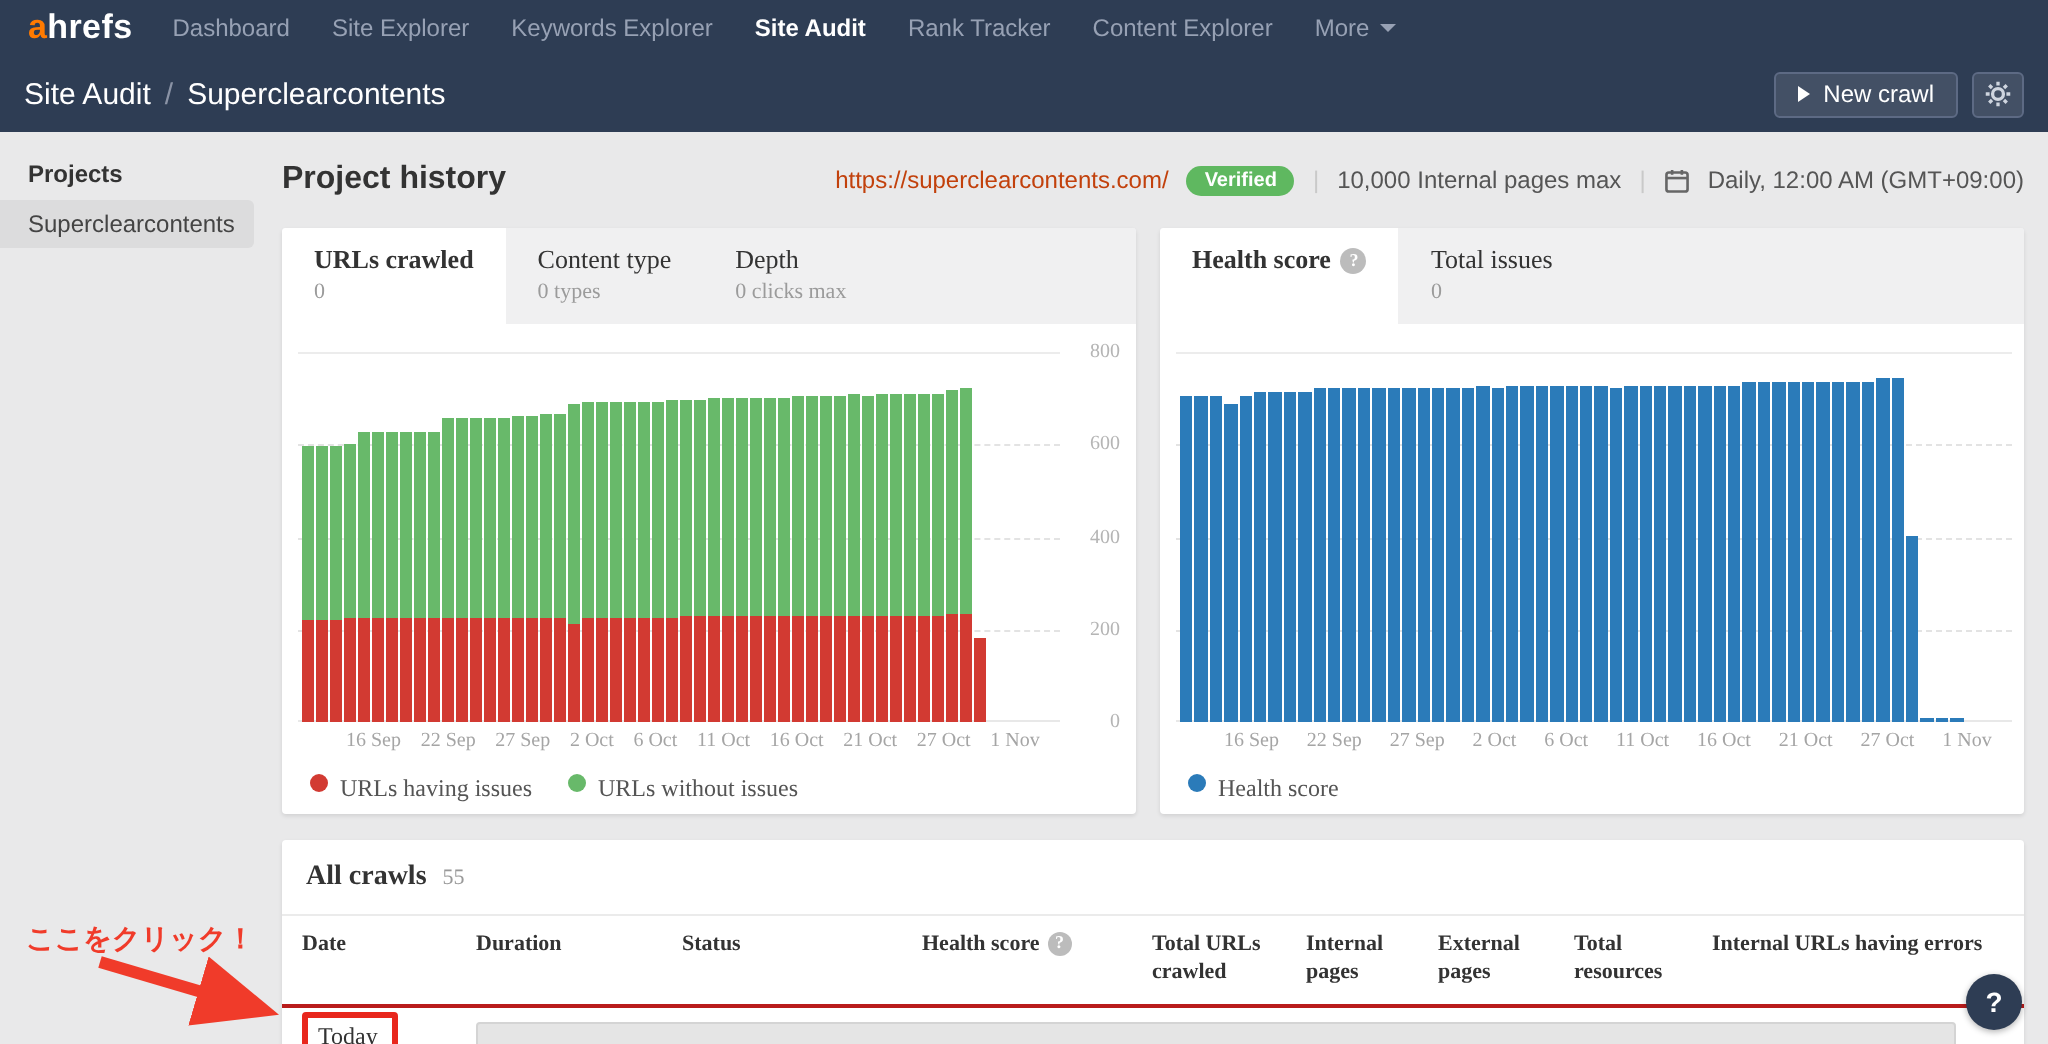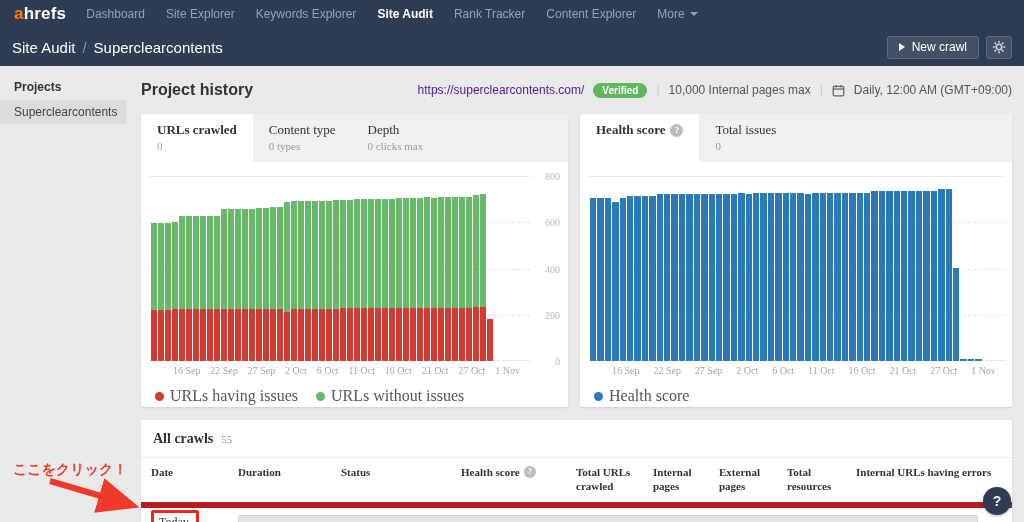--- a/index.html
+++ b/index.html
@@ -39,21 +39,21 @@
   .sidebar-item { font-size:12px; color:#444; background:#dcdcdd; padding:5px 0 5px 14px; width:127px;
                   border-radius:0 3px 3px 0; cursor:pointer; }
 
   
   .main { position:absolute; left:141px; top:66px; width:871px; }
   .page-header { display:flex; align-items:center; justify-content:space-between; margin:12px 0 12px 0; height:24px; }
   .page-title { font-size:16px; font-weight:bold; color:#333; }
   .page-meta { display:flex; align-items:center; gap:9px; font-size:12px; color:#555; }
   .meta-sep { color:#c9c9c9; }
   .verified-badge { background:#5fb860; color:#fff; font-size:10px; font-weight:bold; padding:2px 9px; border-radius:9px; }
-  .site-url { color:#4c1d95; cursor:pointer; }
+  .site-url { color:#c2410c; cursor:pointer; }
 
   .cards-row { display:flex; gap:12px; }
   .card { background:#fff; border-radius:2px; box-shadow:0 1px 2px rgba(0,0,0,0.10); overflow:hidden;font-family:Liberation Serif, serif; }
   .chart-card { height:293px; }
   .card-left { width:427px; }
   .card-right { width:432px; }
 
   .tabbar { display:flex; background:#f0f0f1; height:48px; }
   .tab { padding:8px 16px 0 16px; cursor:pointer; }
   .tab.active { background:#ffffff; cursor:default; }
@@ -72,30 +72,30 @@
   .gridline { position:absolute; left:0; right:0; border-top:1px dashed #e3e3e3; }
   .gridline.top { border-top:1px solid #ececec; }
   .baseline { position:absolute; left:0; right:0; bottom:0; border-top:1px solid #e8e8e8; }
   .bars { position:absolute; left:2px; right:2px; top:0; bottom:0; display:flex; align-items:flex-end; gap:1px; }
   .bar { flex:1; display:flex; flex-direction:column; justify-content:flex-end; }
   .seg { width:100%; }
   .y-col { width:32px; position:relative; height:185px; }
   .y-tick { position:absolute; right:2px; transform:translateY(-50%); font-size:10px; color:#b5b5b5; }
   .x-labels { display:flex; justify-content:space-between; padding:4px 10px 0 24px; font-size:10px; color:#a5a5a5; }
   .legend { display:flex; gap:18px; padding:11px 4px 0 6px; align-items:center; }
-  .legend-item { display:flex; align-items:center; gap:6px; font-size:16px; color:#555; }
+  .legend-item { display:flex; gap:6px; font-size:12px; color:#555; }
   .legend-dot { width:9px; height:9px; border-radius:50%; }
 
   
   .crawls-card { margin-top:13px; height:160px; }
   .crawls-title-row { display:flex; align-items:baseline; gap:8px; padding:11px 12px 10px 12px; border-bottom:1px solid #ebebeb; }
   .crawls-title { font-size:14px; font-weight:bold; color:#333; }
   .crawls-count { font-size:11px; color:#999; }
   .table-grid { display:grid; grid-template-columns:87px 103px 120px 115px 77px 66px 68px 69px 1fr; padding-left:10px; align-items:center; }
-  .thead { border-bottom:6px solid #b91c1c; padding-top:7px; padding-bottom:8px; align-items:start; }
+  .thead { border-bottom:2px solid #b91c1c; padding-top:7px; padding-bottom:8px; align-items:start; }
   .th { font-size:11px; font-weight:bold; color:#333; line-height:1.3; padding-right:10px; display:flex; gap:4px; align-items:center; flex-wrap:wrap; }
   .th .help-dot { width:12px; height:12px; }
   .trow { height:30px; }
   .today-cell { display:inline-block; border:3px solid #e8271d; padding:2px 7px 2px 5px; font-size:12px; color:#333; border-radius:2px; background:#fff; cursor:pointer; }
   .progress-track { grid-column:2 / 10; height:15px; background:#e5e5e5; border:1px solid #d4d4d4; border-radius:2px; margin-right:34px; }
 
   
   .annotation-text { position:absolute; left:13px; top:461px; font-size:14px; font-weight:bold; color:#f03b2a; white-space:nowrap; }
   .annotation-arrow { position:absolute; left:36px; top:472px; }
 

